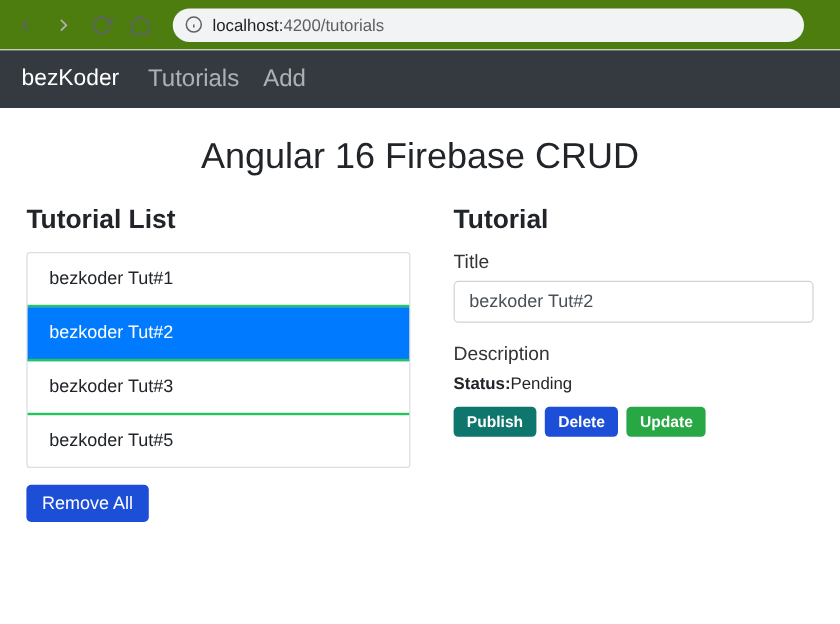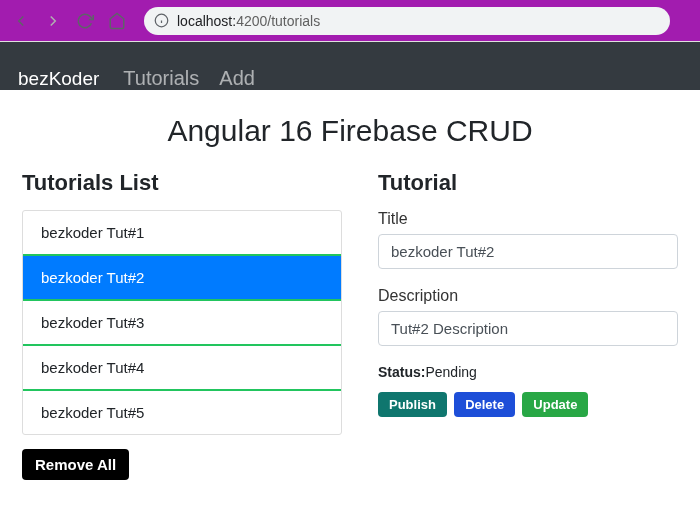--- a/index.html
+++ b/index.html
@@ -1,27 +1,27 @@
 <!DOCTYPE html>
 <html><head>
   <meta charset="utf-8">
   <style>
     * { margin: 0; padding: 0; box-sizing: border-box; }
     body { font-family: -apple-system, "Segoe UI", Arial, sans-serif; font-size: 15px; color: #212529; background: #fff; width: 700px; height: 520px; overflow: hidden; }
 
     
-    .chrome { background: #a21caf; height: 42px; display: flex; align-items: center; padding: 0 10px; gap: 10px; border-bottom: 1px solid #e0e0e0; }
+    .chrome { background: #4d7c0f; height: 42px; display: flex; align-items: center; padding: 0 10px; gap: 10px; border-bottom: 1px solid #e0e0e0; }
     .nav-btn { width: 22px; height: 22px; display: flex; align-items: center; justify-content: center; color: #5f6368; cursor: pointer; }
     .nav-btn.disabled { color: #b0b0b0; cursor: default; }
     .url-bar { flex: 1; height: 28px; background: #f1f3f4; border-radius: 14px; display: flex; align-items: center; padding: 0 10px; gap: 8px; margin-left: 6px; margin-right: 20px; }
     .url-text { font-size: 14px; color: #606060; }
     .url-host { color: #202124; }
 
     
-    .navbar { background: #343a40; height: 48px; display: flex; align-items: flex-end; padding: 0 18px; gap: 20px; }
+    .navbar { background: #343a40; height: 48px; display: flex; align-items: center; padding: 0 18px; gap: 20px; }
     .brand { color: #fff; font-size: 19px; font-weight: 500; margin-right: 4px; }
     .nav-link { color: rgba(255,255,255,0.6); font-size: 20px; text-decoration: none; }
 
     
     .page { padding: 18px 22px; }
     .title { text-align: center; font-size: 30px; font-weight: 400; margin: 6px 0 22px; }
     .cols { display: flex; gap: 36px; }
     .left { flex: 0 0 320px; }
     .right { flex: 1; }
 
@@ -35,21 +35,21 @@
 
     .input { width: 100%; padding: 8px 12px; border: 1px solid #ced4da; border-radius: 4px; font-size: 15px; margin-bottom: 12px; color: #495057; }
 
     .status { font-size: 14px; margin: 6px 0 12px; }
     .status b { font-weight: 700; }
 
     .btn { display: inline-block; padding: 5px 11px; border-radius: 4px; border: none; color: #fff; font-size: 13px; font-weight: 600; cursor: pointer; margin-right: 3px; }
     .btn-primary { background: #0f766e; }
     .btn-danger { background: #1d4ed8; }
     .btn-success { background: #28a745; }
-    .btn-remove { background: #000000; font-weight: 700; font-size: 15px; padding: 7px 13px; margin-top: 14px; }
+    .btn-remove { background: #1d4ed8; font-weight: 400; font-size: 15px; padding: 7px 13px; margin-top: 14px; }
 
     svg { display: block; }
   </style>
 </head>
 <body>
 
 <div class="chrome">
   <div class="nav-btn">
     <svg width="18" height="18" viewBox="0 0 24 24" fill="none" stroke="#5f6368" stroke-width="2">
         <polyline points="15 18 9 12 15 6"></polyline>
@@ -90,39 +90,37 @@
   <a class="nav-link">Tutorials</a>
   <a class="nav-link">Add</a>
 </div>
 
 <div class="page">
   <h1 class="title">Angular 16 Firebase CRUD</h1>
 
   <div class="cols">
 
     <div class="left">
-      <h4>Tutorials List</h4>
+      <h4>Tutorial List</h4>
       <div class="list">
         <div class="list-item">bezkoder Tut#1</div>
         <div class="list-item active">bezkoder Tut#2</div>
         <div class="list-item">bezkoder Tut#3</div>
-        <div class="list-item">bezkoder Tut#4</div>
         <div class="list-item">bezkoder Tut#5</div>
       </div>
       <button class="btn btn-remove">Remove All</button>
     </div>
 
     <div class="right">
       <h4>Tutorial</h4>
 
       <h5>Title</h5>
       <input class="input" value="bezkoder Tut#2" style="">
 
       <h5>Description</h5>
-      <input class="input" value="Tut#2 Description" style="">
 
       <div class="status">
         <b>Status:</b><span>Pending</span>
       </div>
 
       <button class="btn btn-primary">Publish</button>
       <button class="btn btn-danger">Delete</button>
       <button class="btn btn-success">Update</button>
     </div>
   </div>

